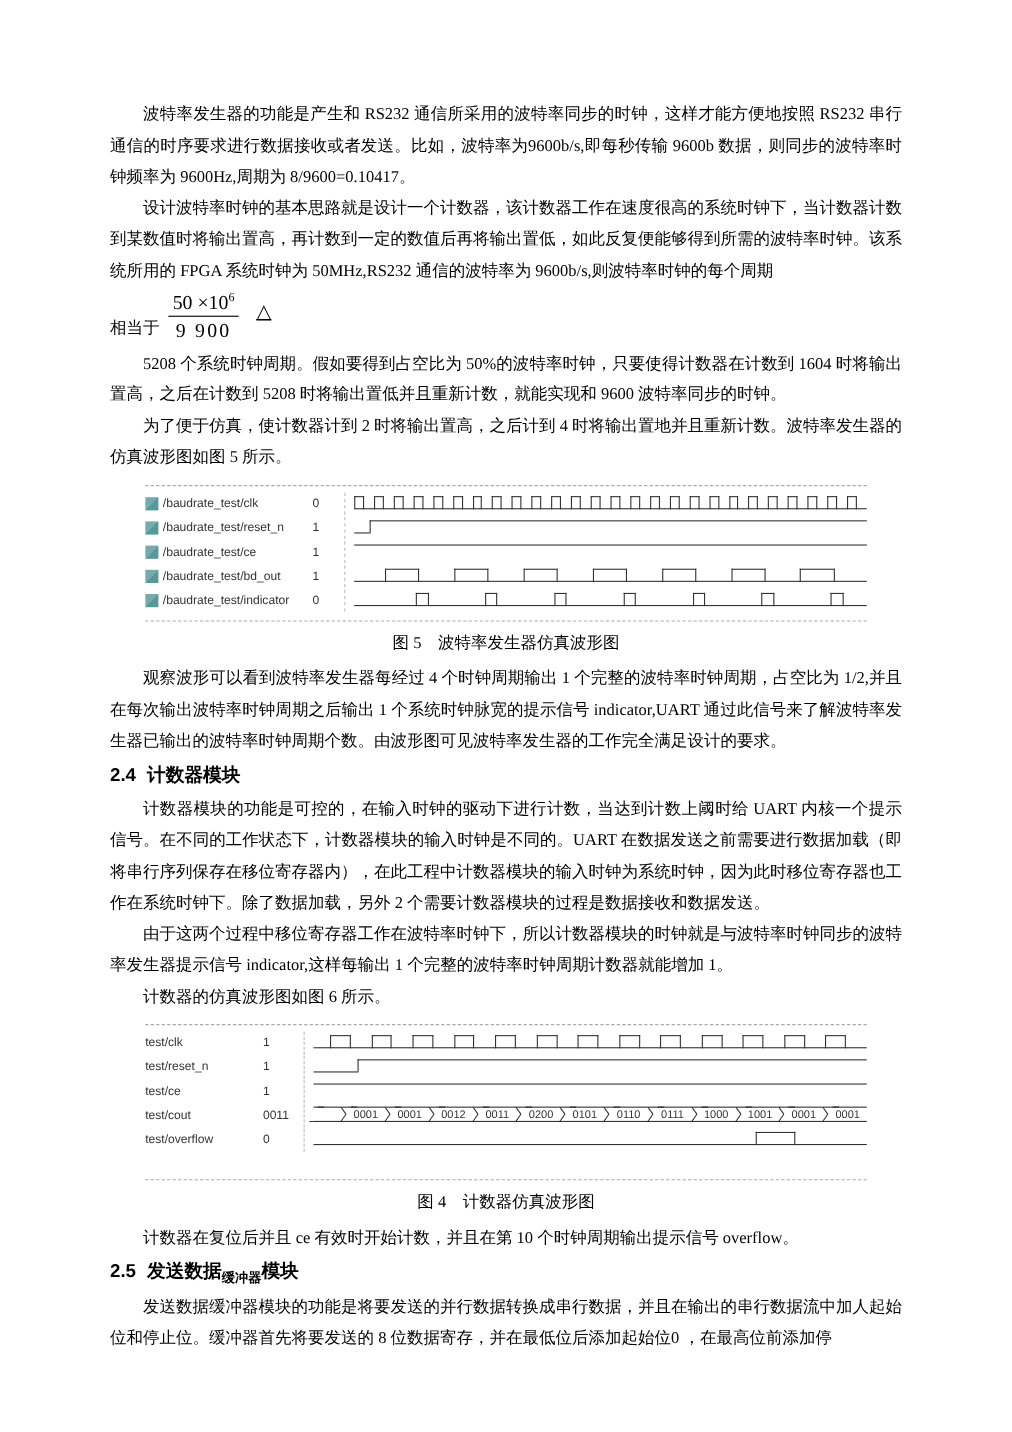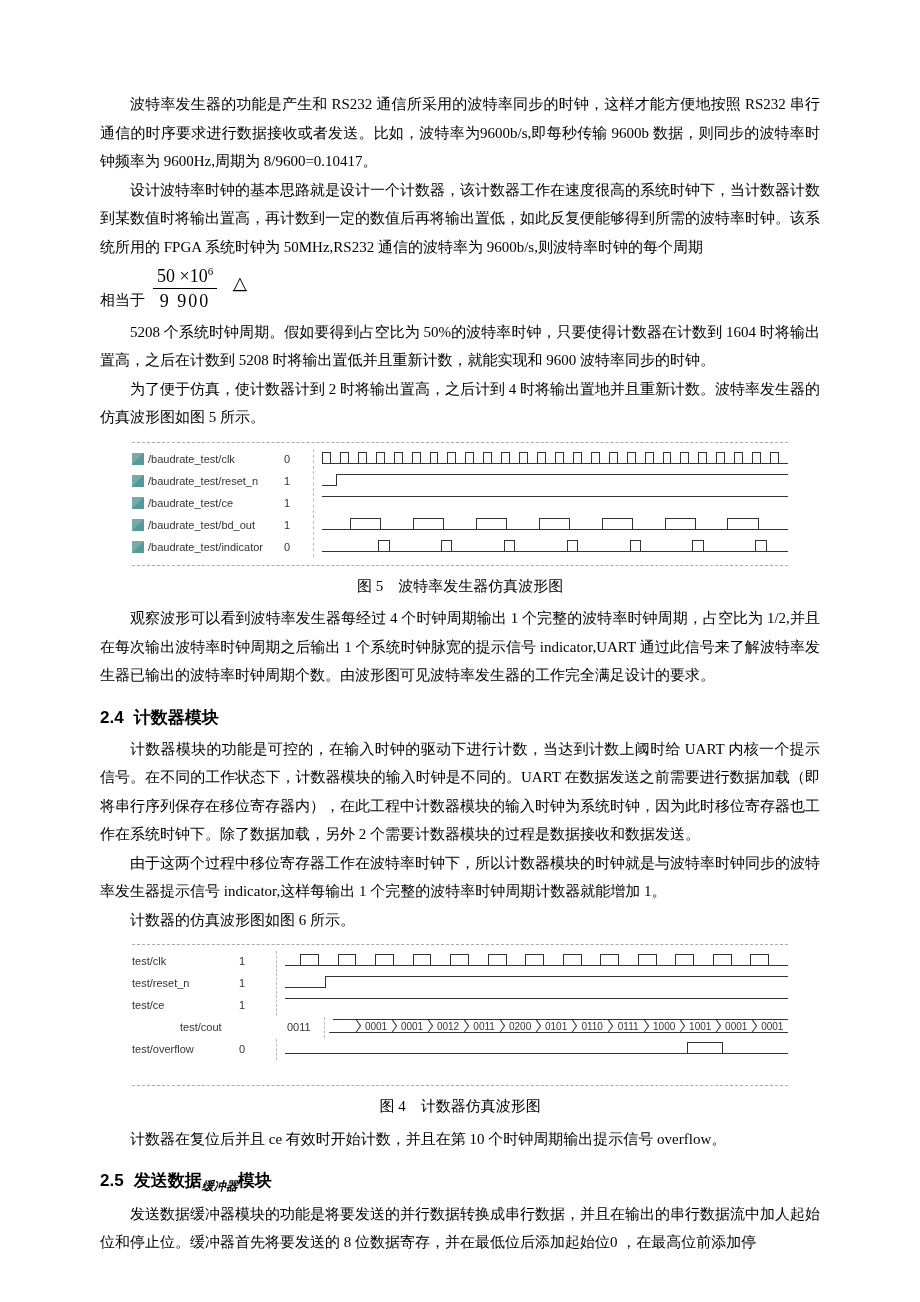--- a/index.html
+++ b/index.html
@@ -55,24 +55,24 @@
       vertical-align: top;
       font-size: 18px;
       position: relative;
       top: 2px;
       text-decoration: underline;
     }
     .heading {
       font-family: "SimHei", "黑体", sans-serif;
       font-weight: bold;
       font-size: 17px;
-      margin: 12px 0 1px 0;
+      margin: 0 0 1px 0;
     }
     .heading .num { margin-right: 10px; }
-    .sub { font-size: 12px; vertical-align: sub; font-style: italic; }
+    .sub { font-size: 12px; vertical-align: sub; }
     .fig-caption {
       text-align: center;
       margin: 6px 0 4px 0;
       font-size: 15px;
     }
     
     .waveform-fig {
       border-top: 1px dashed #aaa;
       border-bottom: 1px dashed #aaa;
       padding: 6px 0;
@@ -318,21 +318,21 @@
     <div class="wave-row">
       <div class="wave-label" style="width: 105px;">
         <span>test/ce</span>
       </div>
       <div class="wave-init" style="width: 40px;">1</div>
       <div class="wave-track">
         <div class="wave-high"></div>
       </div>
     </div>
     <div class="wave-row">
-      <div class="wave-label" style="width: 105px; margin-left: 48px;">
+      <div class="wave-label" style="width: 105px;">
         <span>test/cout</span>
       </div>
       <div class="wave-init" style="width: 40px;">0011</div>
       <div class="bus-track">
         <div class="bus-line"></div>
         <div class="bex" style="left: 5%;"></div>
         <div class="bus-cell" style="left: 6%; width: 6.91667%;">0001</div>
         <div class="bex" style="left: 12.9167%;"></div>
         <div class="bus-cell" style="left: 13.9167%; width: 6.91667%;">0001</div>
         <div class="bex" style="left: 20.8333%;"></div>

